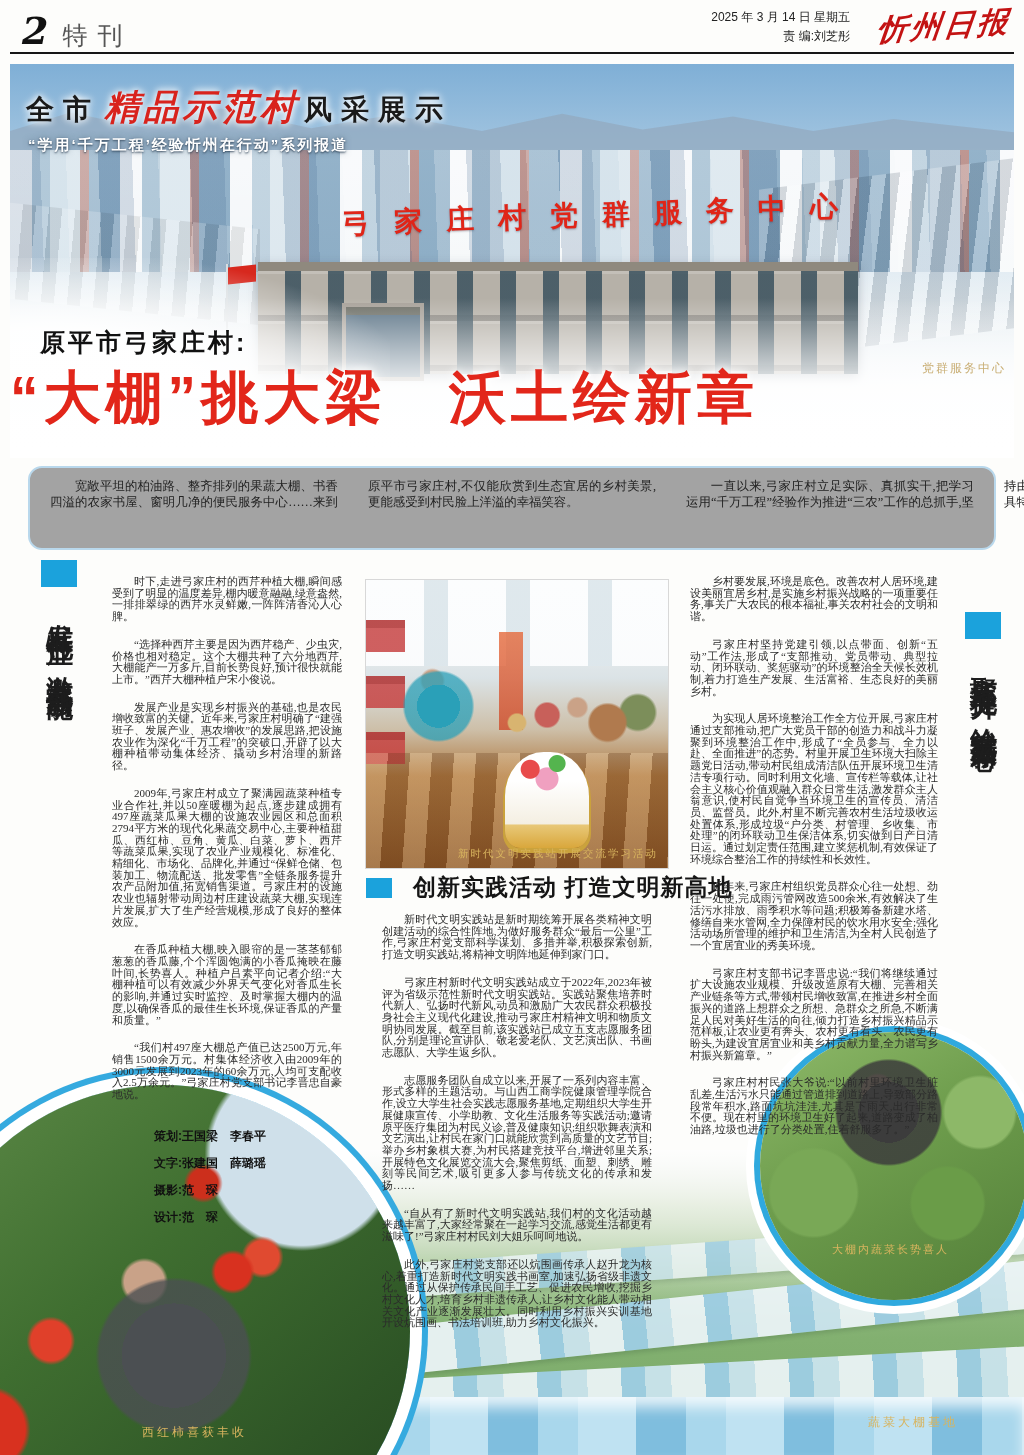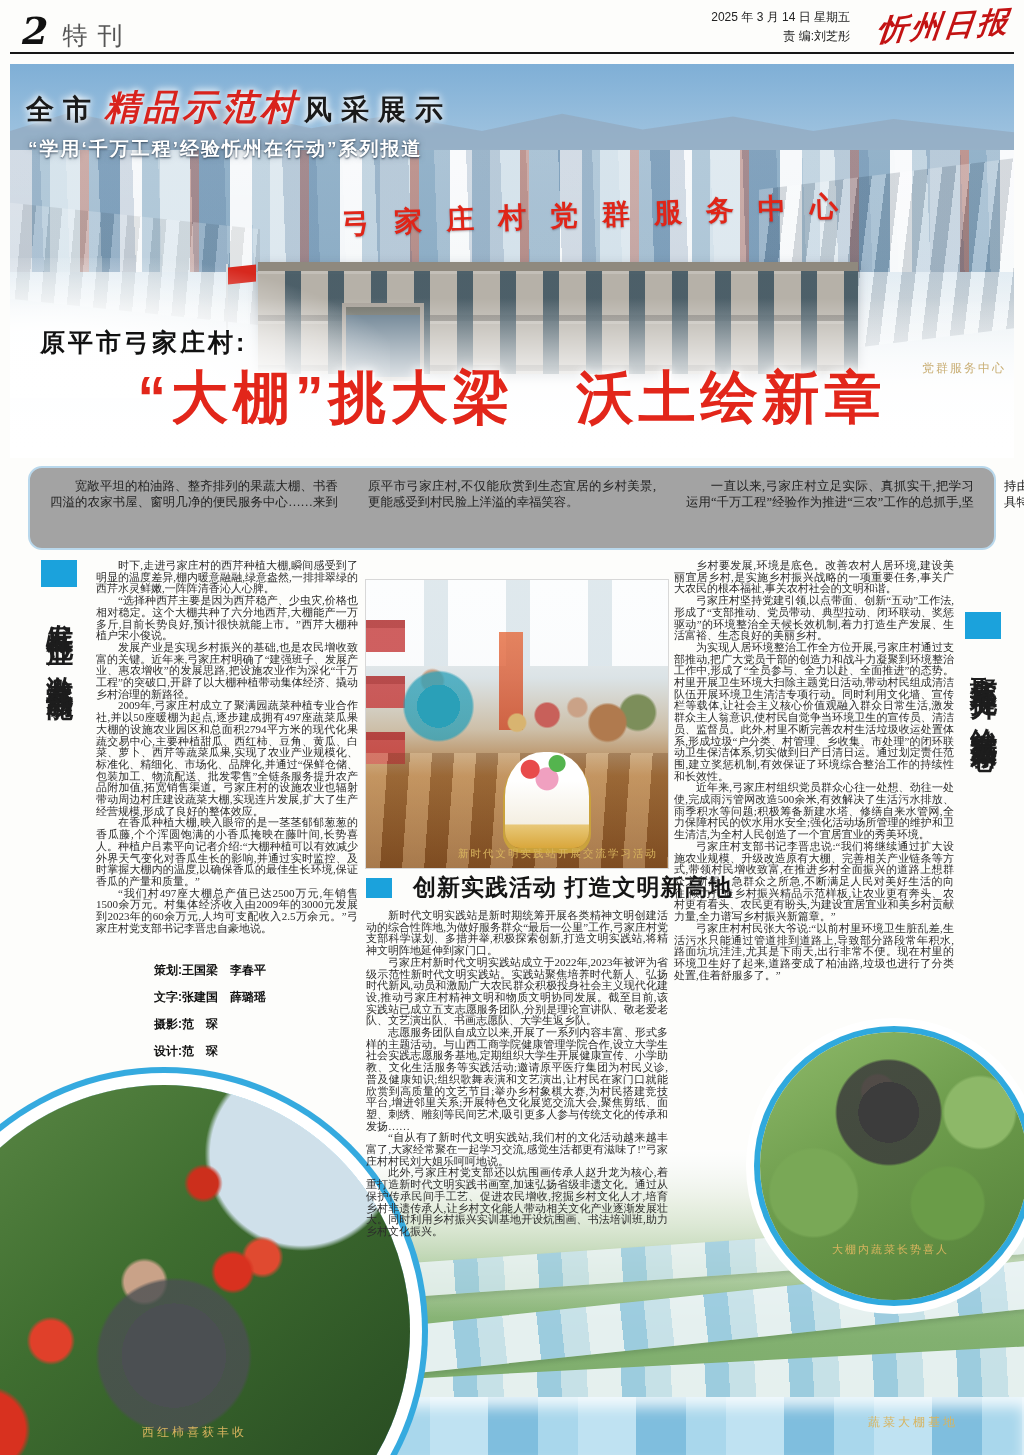--- a/index.html
+++ b/index.html
@@ -54,46 +54,46 @@
   .banner-fade { position:absolute; left:0; right:0; bottom:0; height:160px;
     background:linear-gradient(180deg, rgba(255,255,255,0) 0%, rgba(255,255,255,.88) 55%, #ffffff 100%); }
   .banner-fade-corner { position:absolute; left:0; bottom:60px; width:380px; height:140px;
     background:radial-gradient(ellipse at 10% 90%, rgba(255,255,255,.95) 30%, rgba(255,255,255,0) 75%); }
 
   .banner-title { position:absolute; left:16px; top:20px; white-space:nowrap;
     font-family:"Liberation Sans", sans-serif; font-weight:bold; text-shadow:0 0 6px #fff,0 0 10px #fff; }
   .bt-black { font-size:28px; color:#1a1a1a; letter-spacing:9px; }
   .bt-red { font-size:35px; color:#d8231d; font-style:italic; letter-spacing:4px; font-family:"Liberation Serif", serif; }
   .banner-series { position:absolute; left:18px; top:72px; font-family:"Liberation Sans", sans-serif;
-    font-size:19px; font-weight:bold; color:#fff; letter-spacing:2px;
+    font-size:15px; font-weight:bold; color:#fff; letter-spacing:2px;
     text-shadow:0 1px 2px rgba(40,60,80,.9), 0 0 6px rgba(60,80,100,.6); }
   .kicker { position:absolute; left:30px; top:262px; font-family:"Liberation Sans", sans-serif;
     font-size:25px; font-weight:bold; color:#111; letter-spacing:3px; text-shadow:0 0 6px #fff,0 0 10px #fff; }
-  .headline { position:absolute; left:0; right:0; top:296px; text-align:center; white-space:nowrap;
+  .headline { position:absolute; left:0; right:0; top:296px; white-space:nowrap;
     font-family:"Liberation Sans", sans-serif; font-size:57px; font-weight:bold; color:#e2261a;
     letter-spacing:5px; text-shadow:0 0 8px #fff, 0 0 14px #fff, 2px 2px 0 rgba(255,255,255,.8); }
   .bldg-caption { position:absolute; right:8px; top:296px; font-size:12px; color:#c9ae74; letter-spacing:2px; }
 
   
   .intro-box { position:absolute; top:466px; left:28px; right:28px; height:84px;
     border:2px solid #b9d8ec; border-radius:14px; background:#a3a3a3; padding:11px 20px;
     column-count:3; column-gap:30px; font-size:12.4px; line-height:15.8px; color:#222; }
   .intro-box p { text-indent:2em; text-align:justify; }
 
   
   .vh { position:absolute; display:flex; flex-direction:column; align-items:center; }
   .vh-square { width:36px; height:27px; background:#1ba2dc; margin-bottom:16px; }
   .vh-text { writing-mode:vertical-rl; text-orientation:upright; font-family:"Liberation Sans", sans-serif;
     font-weight:bold; font-size:27px; color:#1d1d1d; letter-spacing:3px; line-height:1.1; }
   .vh-left { top:560px; left:28px; width:62px; height:480px; }
   .vh-right { top:612px; left:954px; width:58px; height:440px; }
 
   
   .col { position:absolute; font-size:11px; line-height:11.7px; text-align:justify; z-index:3; }
-  .col p { text-indent:2em; margin:0; }
+  .col p { text-indent:2em; margin:16px; }
   .col-left  { top:560px; left:96px;  width:262px; }
   .col-mid   { top:580px; left:366px; width:302px; }
   .col-right { top:560px; left:674px; width:280px; }
 
   .credits { margin-top:22px; padding-left:58px; font-family:"Liberation Sans", sans-serif;
     font-weight:bold; font-size:12px; line-height:27px; color:#111; }
 
   
   .photo-activity { position:relative; width:302px; height:288px; overflow:hidden; margin-bottom:10px;
     background:linear-gradient(180deg,#f3f5f6 0%,#eaeef0 20%,#dbe3e6 34%,#cdbfa8 52%,#b07a42 68%,#8a5526 100%);

